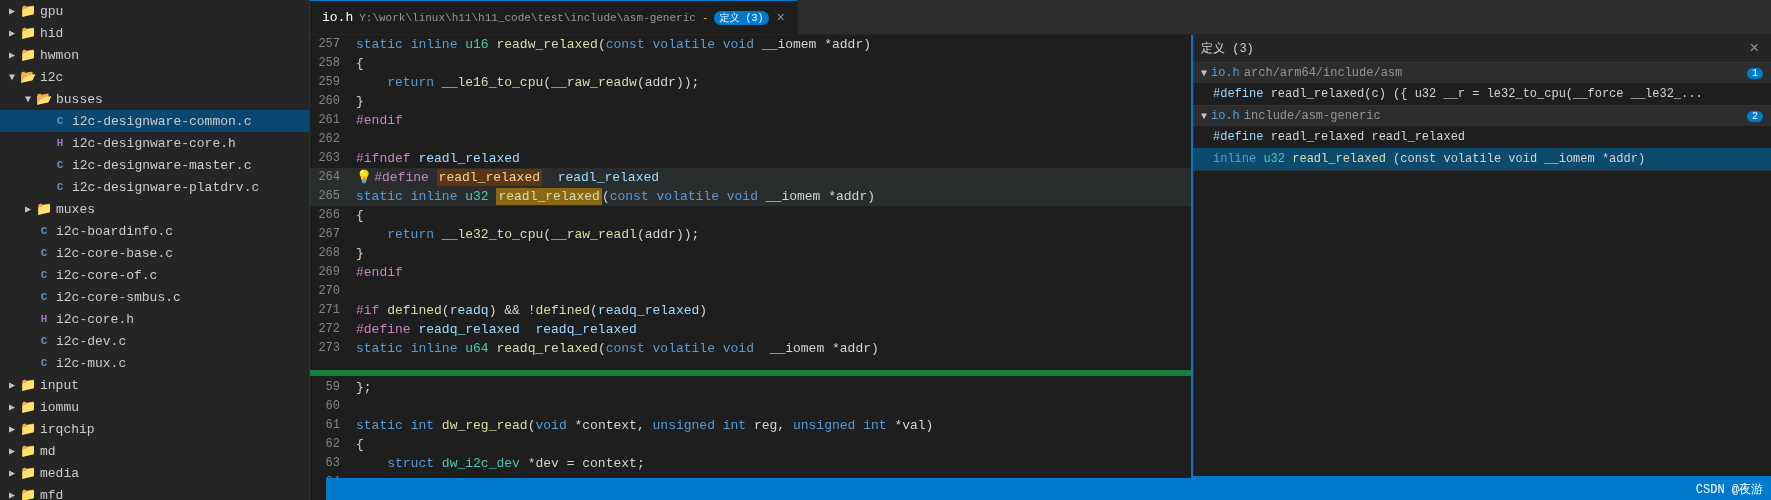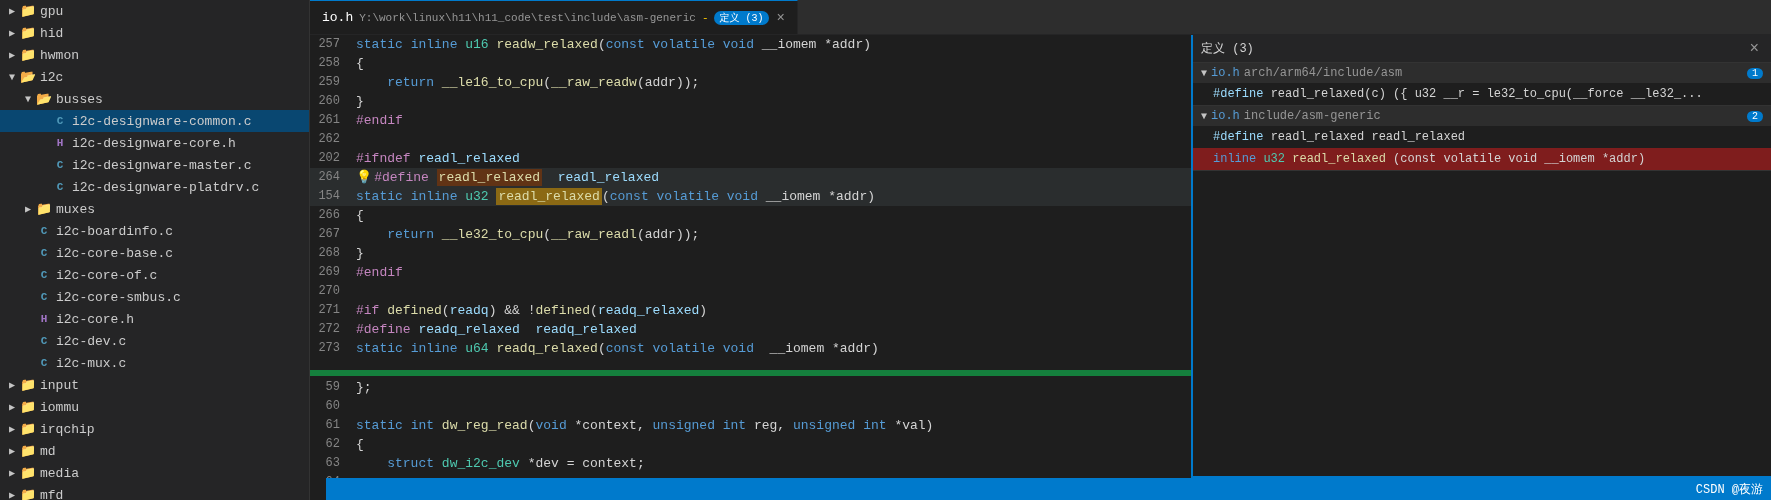--- a/index.html
+++ b/index.html
@@ -237,21 +237,21 @@
     }
     .peek-item {
       display: flex;
       align-items: center;
       padding: 2px 8px 2px 20px;
       cursor: pointer;
       font-size: 12px;
       color: #d4d4d4;
       min-height: 22px;
     }
-    .peek-item.selected { background: #7f1d1d; }
+    .peek-item.selected { background: #0c4a6e; }
     .peek-item-text {
       flex: 1;
       white-space: nowrap;
       overflow: hidden;
       text-overflow: ellipsis;
       font-size: 12px;
     }
   </style>
 </head>
 <body>
@@ -437,31 +437,31 @@
         <span class="line-number">261</span>
         <span class="line-content"><span class="kw2">#endif</span></span>
       </div>
 
       <div class="code-line">
         <span class="line-number">262</span>
         <span class="line-content"></span>
       </div>
 
       <div class="code-line">
-        <span class="line-number">202</span>
+        <span class="line-number">263</span>
         <span class="line-content"><span class="kw2">#ifndef</span> <span class="macro">readl_relaxed</span></span>
       </div>
 
       <div class="code-line" style="background:#2a2d2e;">
         <span class="line-number">264</span>
         <span class="line-content"><span class="bulb">💡</span><span class="kw2">#define</span> <span style="background:#613315;color:#dcdcaa;padding:1px 2px;">readl_relaxed</span>  <span class="macro">readl_relaxed</span></span>
       </div>
 
       <div class="code-line active-line">
-        <span class="line-number">154</span>
+        <span class="line-number">265</span>
         <span class="line-content"><span class="kw">static</span> <span class="kw">inline</span> <span class="type">u32</span> <span style="background:#8b6914;color:#dcdcaa;padding:1px 2px;">readl_relaxed</span>(<span class="kw">const</span> <span class="kw">volatile</span> <span class="kw">void</span> __iomem *addr)</span>
       </div>
 
       <div class="code-line">
         <span class="line-number">266</span>
         <span class="line-content">{</span>
       </div>
 
       <div class="code-line">
         <span class="line-number">267</span>

